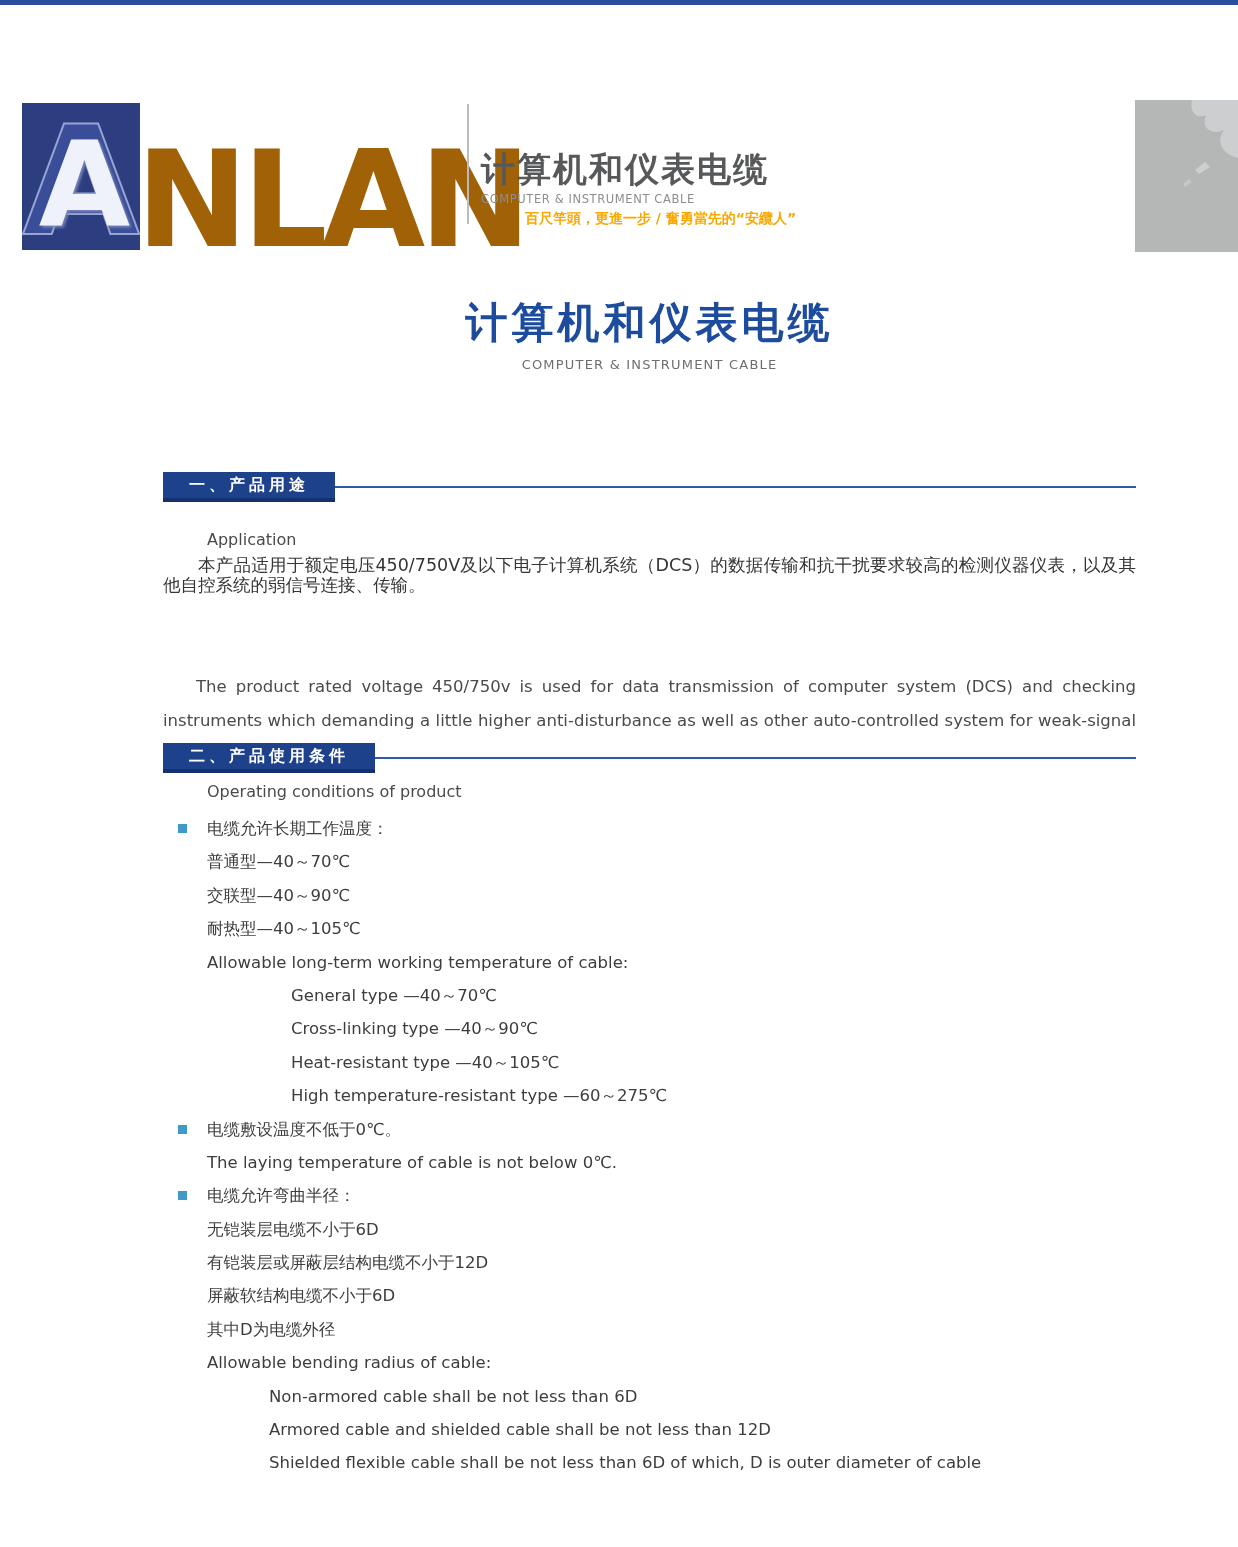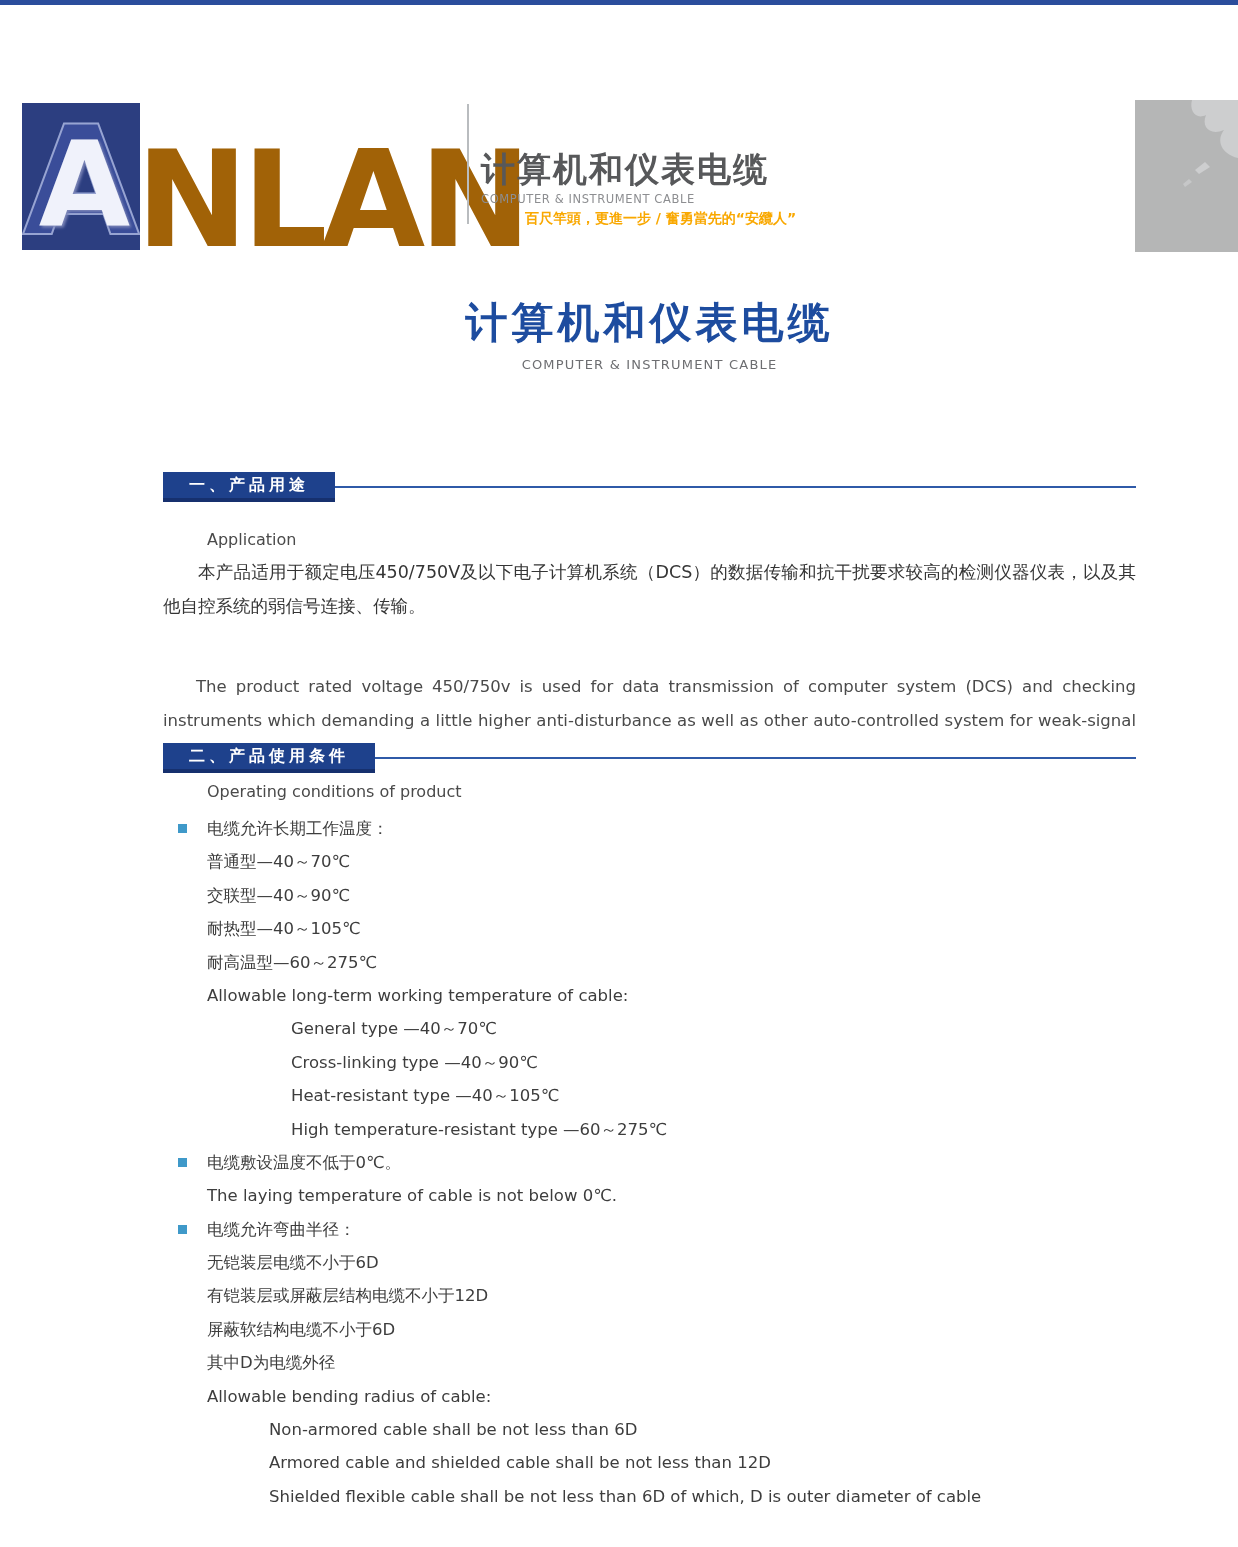--- a/index.html
+++ b/index.html
@@ -47,21 +47,21 @@
              letter-spacing:4px; padding:3px 26px 2px 26px; border-bottom:4px solid #16306e;
              white-space:nowrap; }
   .sec-line { flex:1; height:2px; background:#2f5aa8; }
 
   .sub-heading { position:absolute; left:207px; font-size:16px; color:#4a4a4a; }
   .sub-heading.s1 { top:530px;text-align:right; }
   .sub-heading.s2 { top:782px; }
 
   
   .para { position:absolute; left:163px; width:973px; text-align:justify; }
-  .para.zh { top:555px; font-size:17.5px; line-height:34px; color:#353535; text-indent:2em; }
+  .para.zh { top:555px; font-size:17.5px; line-height:20px; color:#353535; text-indent:2em; }
   .para.en { top:626px; font-size:16.5px; line-height:33.5px; color:#4a4a4a; text-indent:2em;margin-top:44px; }
 
   
   .cond-list { position:absolute; left:163px; top:812px; width:973px; list-style:none; }
   .cond-item { position:relative; height:33.4px; line-height:33.4px; padding-left:44px;
                font-size:16.5px; color:#3d3d3d; white-space:nowrap; }
   .cond-item.sub  { padding-left:128px; }
   .cond-item.sub2 { padding-left:106px; }
   .bullet-sq { display:none; position:absolute; left:15px; top:12px; width:9px; height:9px;
                background:#3f99c9; }
@@ -124,24 +124,20 @@
       <li class="cond-item plain">
         
         <span class="cond-text">交联型—40～90℃</span>
       </li>
 
       <li class="cond-item plain">
         
         <span class="cond-text">耐热型—40～105℃</span>
       </li>
 
-      <li class="cond-item plain">
-        
-        <span class="cond-text">耐高温型—60～275℃</span>
-      </li>
 
       <li class="cond-item plain">
         
         <span class="cond-text">Allowable long-term working temperature of cable:</span>
       </li>
 
       <li class="cond-item sub">
         
         <span class="cond-text">General type —40～70℃</span>
       </li>

